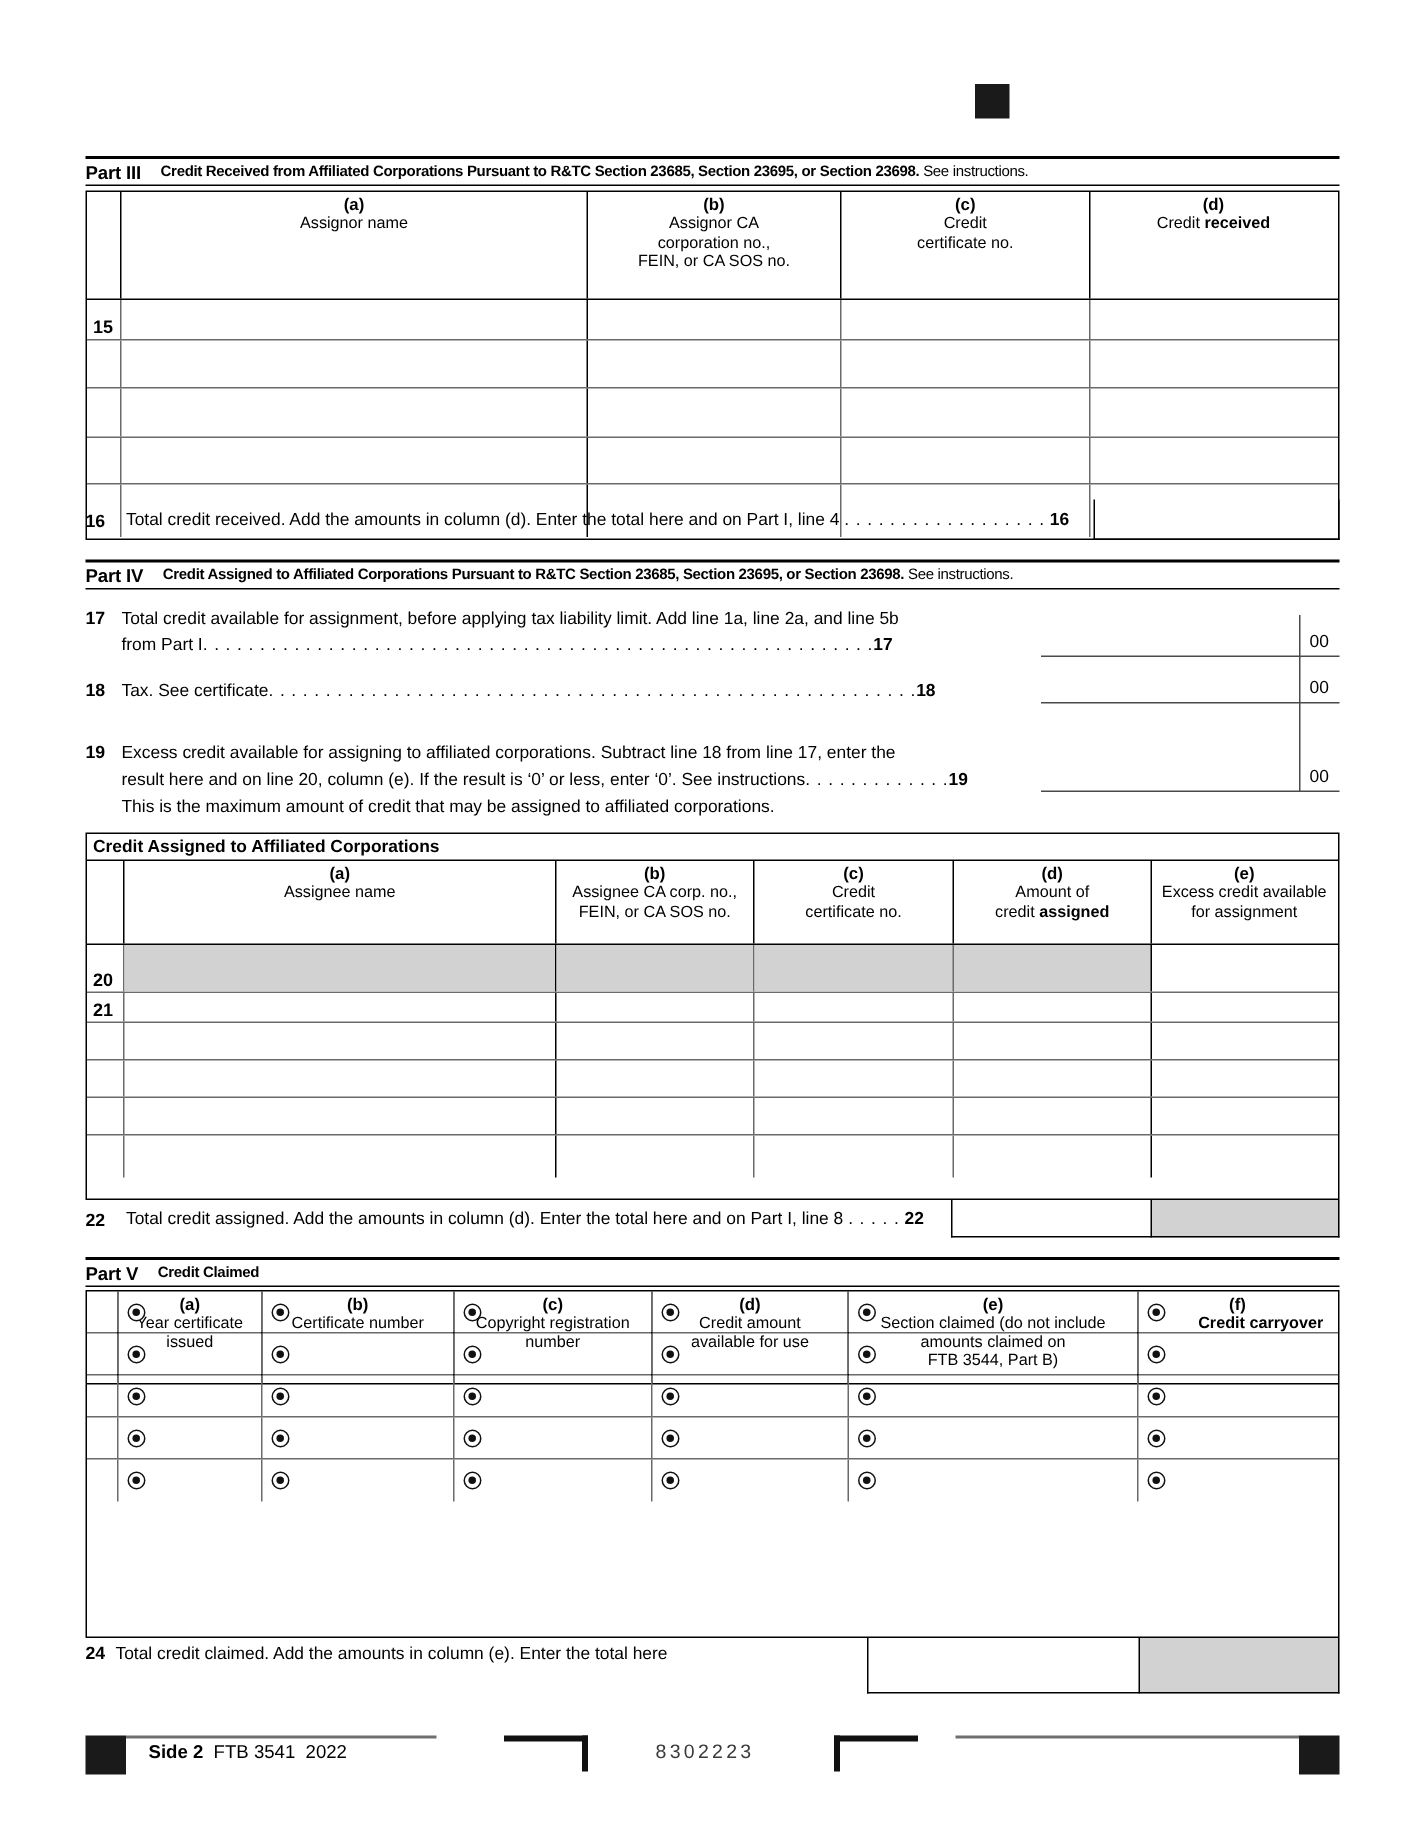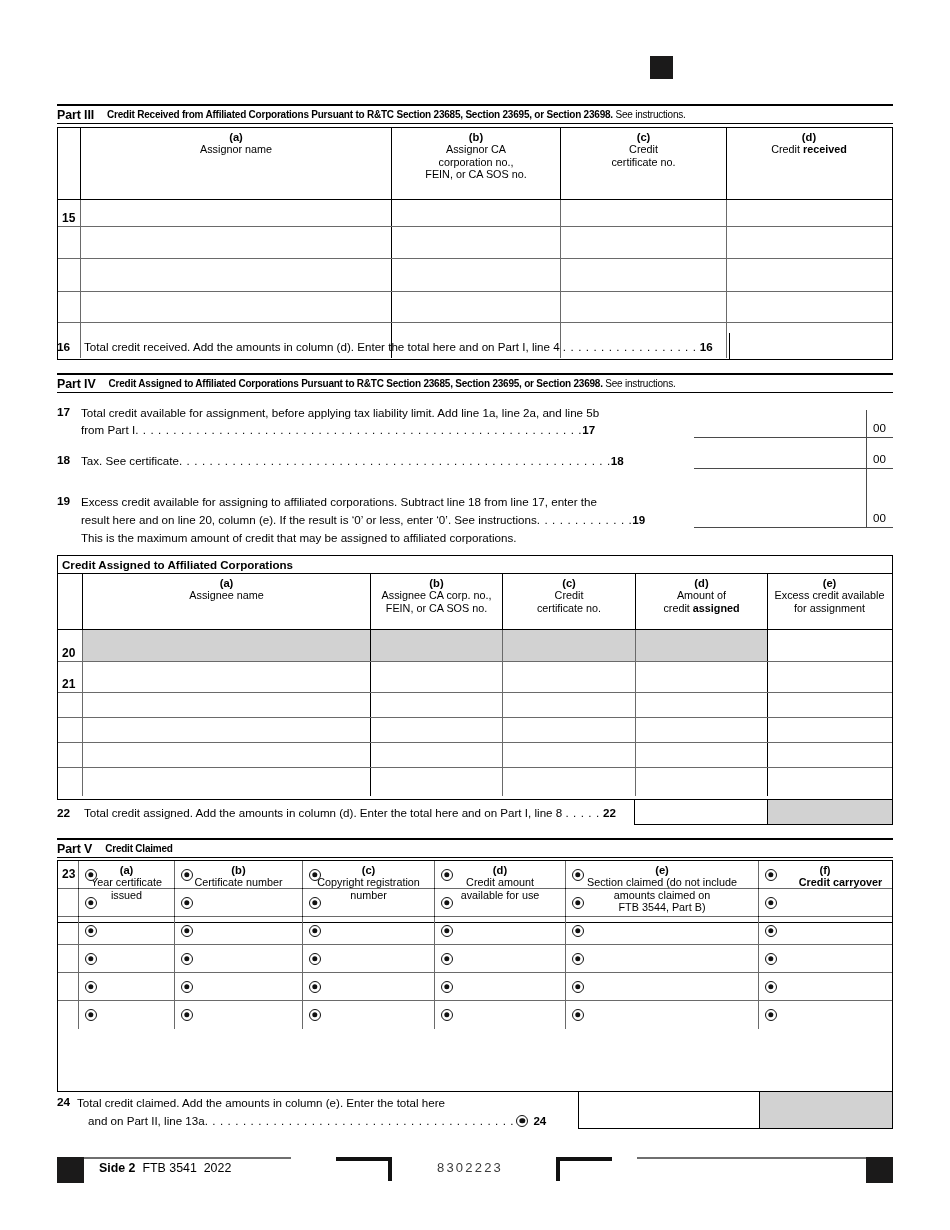--- a/index.html
+++ b/index.html
@@ -264,21 +264,21 @@
 
     <div>
       <div class="brow" style="height:32px;">
         <div class="bcell rownum" style="width:25px;">20</div>
         <div class="bcell thick shade" style="width:288px;"></div>
         <div class="bcell shade" style="width:132px;"></div>
         <div class="bcell shade" style="width:133px;"></div>
         <div class="bcell thick shade" style="width:132px;"></div>
         <div class="bcell" style="width:123px;"></div>
       </div>
-      <div class="brow" style="height:31px;">
+      <div class="brow" style="height:20px;">
         <div class="bcell rownum" style="width:25px;">21</div>
         <div class="bcell thick" style="width:288px;"></div>
         <div class="bcell" style="width:132px;"></div>
         <div class="bcell" style="width:133px;"></div>
         <div class="bcell thick" style="width:132px;"></div>
         <div class="bcell" style="width:123px;"></div>
       </div>
       <div class="brow" style="height:25px;">
         <div class="bcell" style="width:25px;"></div>
         <div class="bcell thick" style="width:288px;"></div>
@@ -357,41 +357,20 @@
         <span class="sub">FTB 3544, Part B)</span>
       </div>
       <div class="hcell" style="width:132px;">
         <span class="lt">(f)</span>
         <span class="sub" style="font-weight:bold;margin-left:31px;">Credit carryover</span>
       </div>
     </div>
 
     <div>
       <div class="brow" style="height:28px;">
-        <div class="bcell rownum" style="width:21px; align-items:center;">23</div>
-        <div class="bcell" style="width:96px;">
-            <span class="bullseye"></span>
-          </div>
-        <div class="bcell" style="width:128px;">
-            <span class="bullseye"></span>
-          </div>
-        <div class="bcell" style="width:132px;">
-            <span class="bullseye"></span>
-          </div>
-        <div class="bcell" style="width:131px;">
-            <span class="bullseye"></span>
-          </div>
-        <div class="bcell" style="width:193px;">
-            <span class="bullseye"></span>
-          </div>
-        <div class="bcell" style="width:132px;">
-            <span class="bullseye"></span>
-          </div>
-      </div>
-      <div class="brow" style="height:28px;">
         <div class="bcell" style="width:21px;"></div>
         <div class="bcell" style="width:96px;">
             <span class="bullseye"></span>
           </div>
         <div class="bcell" style="width:128px;">
             <span class="bullseye"></span>
           </div>
         <div class="bcell" style="width:132px;">
             <span class="bullseye"></span>
           </div>
@@ -489,23 +468,20 @@
             <span class="bullseye"></span>
           </div>
       </div>
     </div>
   </div>
 
   <div style="position:absolute; left:578px; top:1092px; width:182px; height:37px; border:1.6px solid #000; border-top:none;"></div>
   <div style="position:absolute; left:760px; top:1092px; width:133px; height:37px; border:1.6px solid #000; border-top:none; border-left:none; background:#d2d2d2;"></div>
   <div class="nnum" style="left:57px; top:1095px;">24</div>
   <div class="ntext" style="left:77px; top:1095px;">Total credit claimed. Add the amounts in column (e). Enter the total here</div>
-  <div class="ntext" style="left:88px; top:1113px;">
-    <span>and on Part II, line 13a</span><span class="dots">. . . . . . . . . . . . . . . . . . . . . . . . . . . . . . . . . . . . . . . . .</span><span class="bullseye inline"></span> <span class="bn">24</span>
-  </div>
 
   <div class="foot-box" style="left:57px; top:1157px; width:27px; height:26px;"></div>
   <div class="foot-line" style="left:84px; top:1157px; width:207px;"></div>
   <div class="foot-txt" style="left:99px; top:1161px;">
     <span class="b">Side 2</span>&nbsp;&nbsp;<span>FTB 3541</span>&nbsp;&nbsp;<span>2022</span>
   </div>
 
   <div class="bracket" style="left:336px; top:1157px; width:56px; height:24px;">
     <i style="left:0; top:0; width:56px; height:4px;"></i>
     <i style="right:0; top:0; width:4px; height:24px;"></i>

